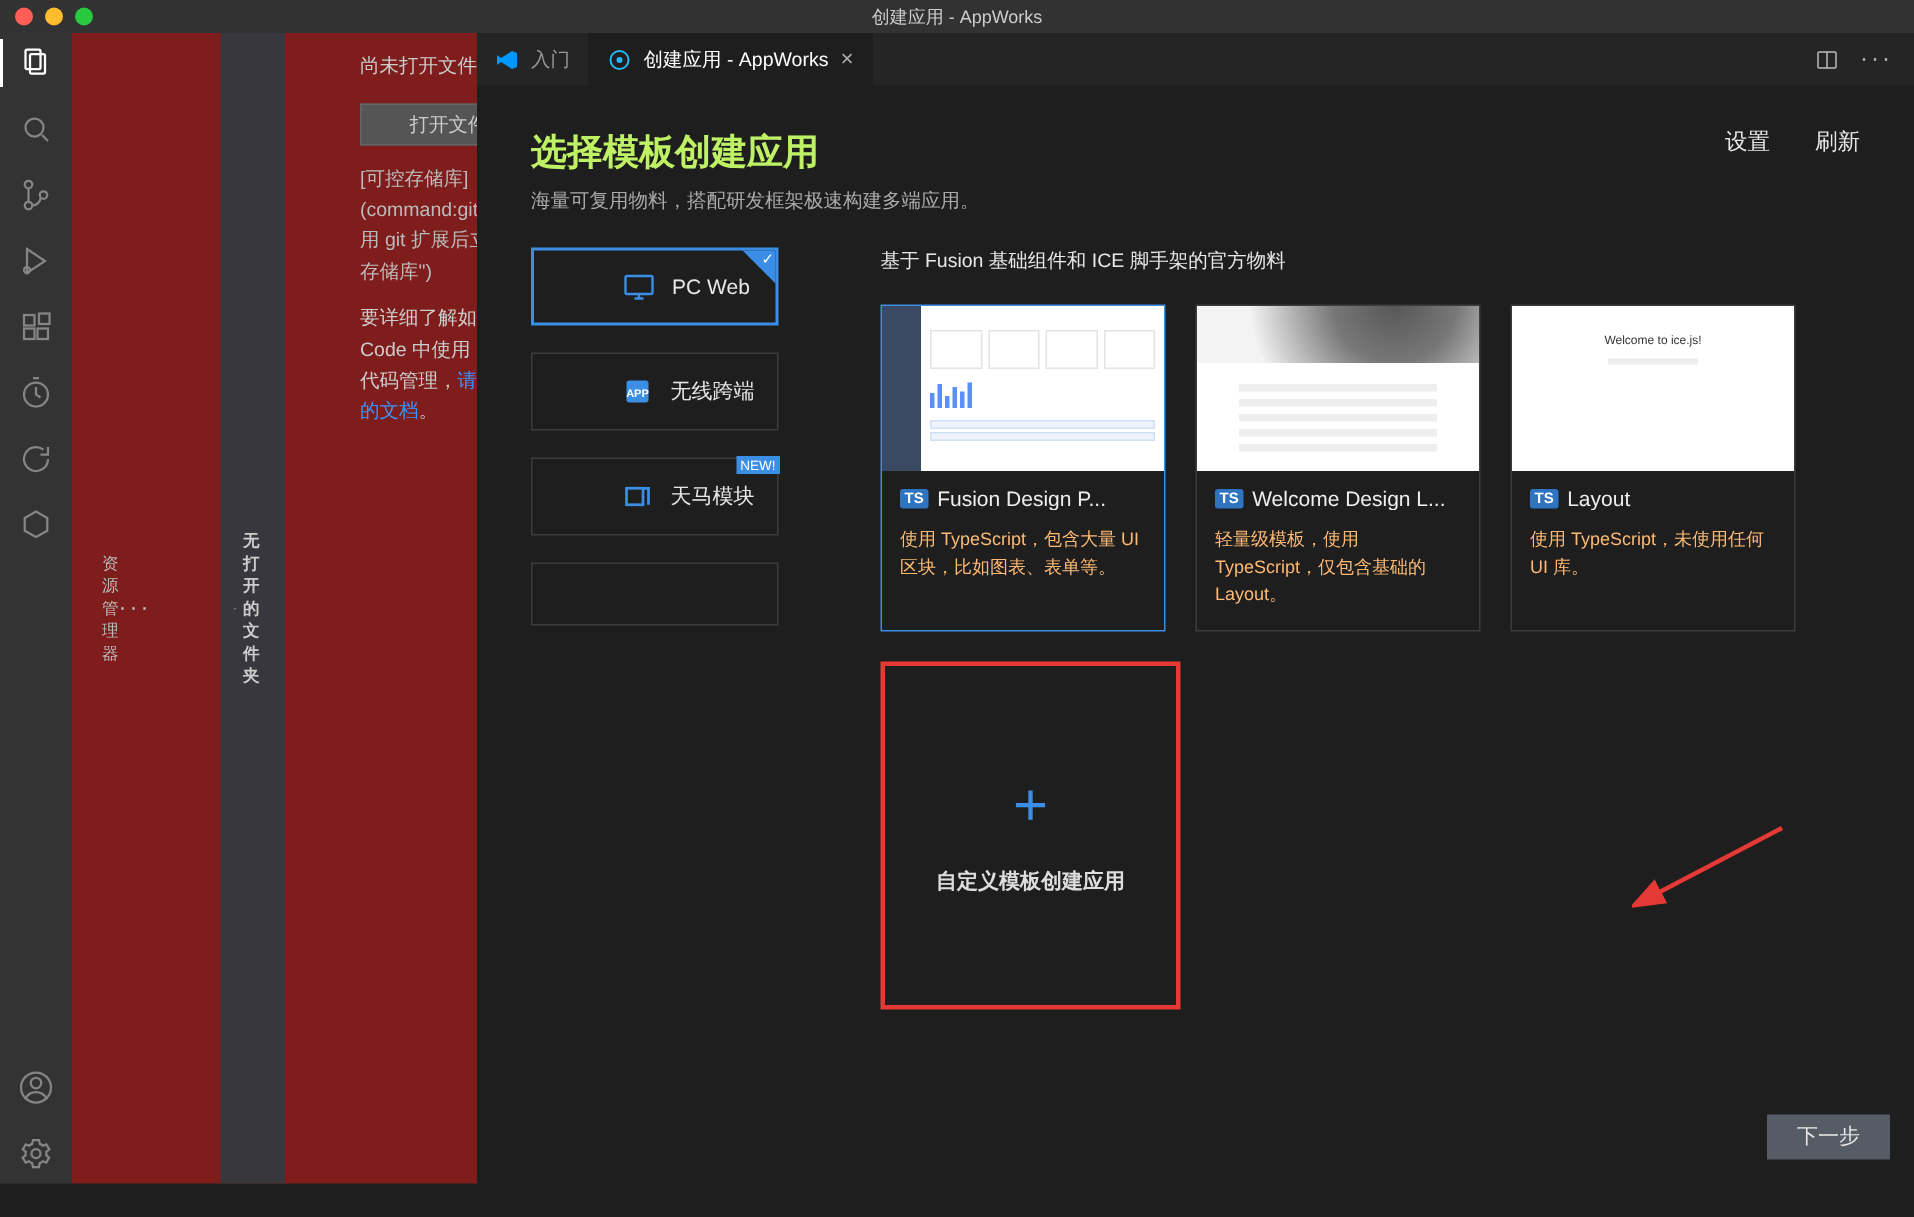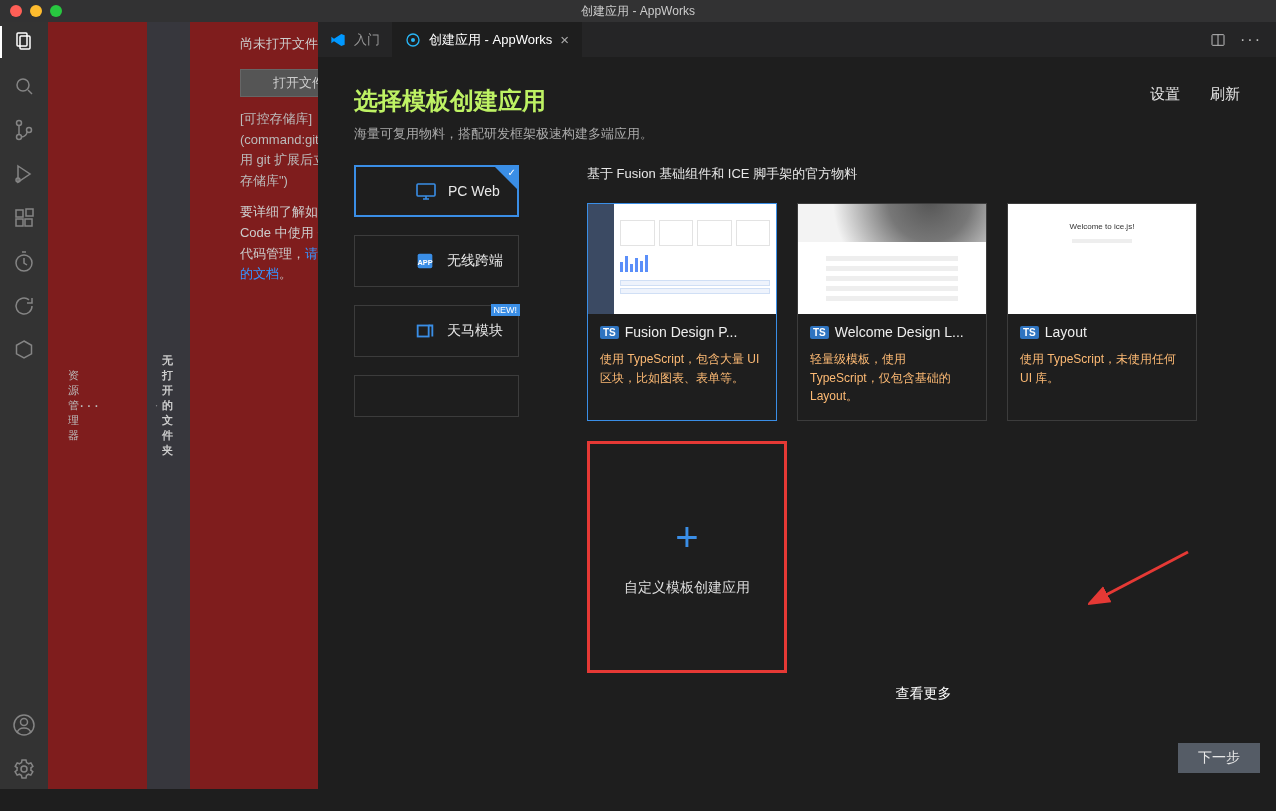--- a/index.html
+++ b/index.html
@@ -89,21 +89,21 @@
 .tpl-card.selected .corner{position:absolute;top:0;right:0;width:0;height:0;border-top:22px solid #3a8ee6;border-left:22px solid transparent;}
 .tpl-card.selected .corner::after{content:'✓';position:absolute;top:-22px;right:1px;font-size:10px;color:#fff;}
 .tpl-thumb{height:110px;background:#f4f4f4;}
 .tpl-meta{padding:10px 12px 14px;}
 .tpl-title{display:flex;align-items:center;gap:6px;font-size:14px;color:#eee;margin-bottom:10px;white-space:nowrap;overflow:hidden;text-overflow:ellipsis;}
 .ts-badge{background:#2f74c0;color:#fff;font-size:10px;font-weight:700;padding:1px 3px;border-radius:2px;}
 .tpl-desc{font-size:12px;color:#fdba74;line-height:1.55;}
 
 .custom-card{width:200px;height:232px;border:3px solid #e53935;margin-top:20px;display:flex;flex-direction:column;align-items:center;justify-content:center;gap:22px;}
 .plus{font-size:40px;color:#3a8ee6;font-weight:300;line-height:1;}
-.custom-label{font-size:14px;color:#ddd;}
+.custom-label{font-size:14px;color:#ddd;font-weight:bold;}
 .more{text-align:center;color:#fff;font-size:14px;margin-top:12px;margin-left:20px;}
 
 
 .arrow{position:absolute;pointer-events:none;}
 .next-btn{position:absolute;right:16px;bottom:16px;background:#555c66;color:#e7e7e7;border:none;font-size:14px;padding:6px 20px;cursor:pointer;}
 
 svg{display:block}
 
 
 .thumb-dash{background:linear-gradient(#fff,#fff);position:relative;}
@@ -369,21 +369,20 @@
                   </div>
                 <div class="tpl-desc">使用 TypeScript，未使用任何 UI 库。</div>
               </div>
             </div>
           </div>
 
           <div class="custom-card">
             <div class="plus">+</div>
             <div class="custom-label">自定义模板创建应用</div>
           </div>
-          <div class="more">查看更多</div>
         </div>
       </div>
     </div>
 
     <svg class="arrow" width="110" height="70" style="left:770px;top:520px">
       <defs>
           <marker id="ah" markerWidth="10" markerHeight="10" refX="2" refY="3" orient="auto">
             <path d="M0,0 L0,6 L8,3 z" fill="#e53935"></path>
           </marker>
         </defs>

